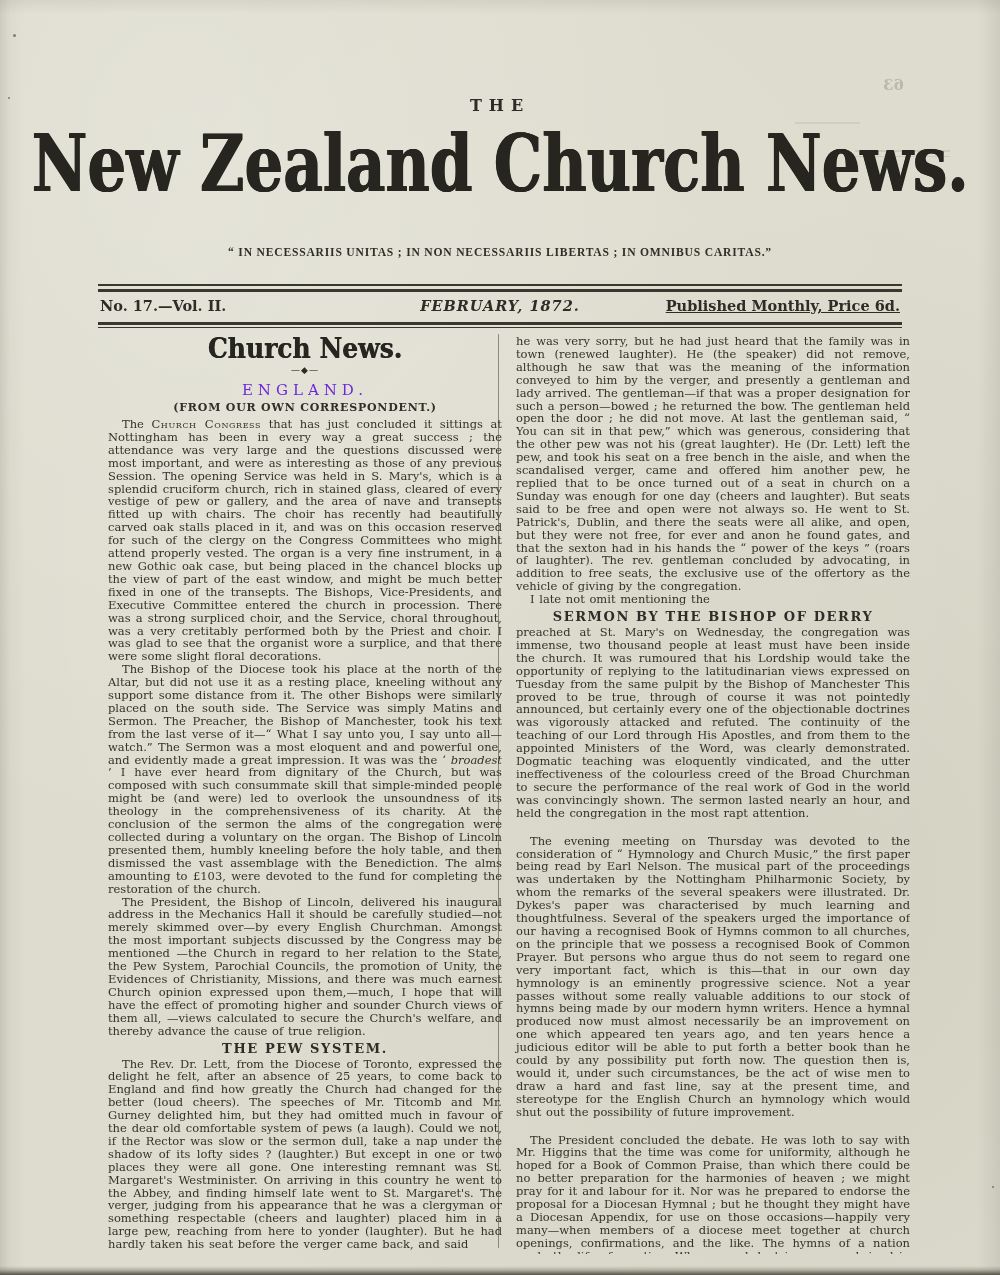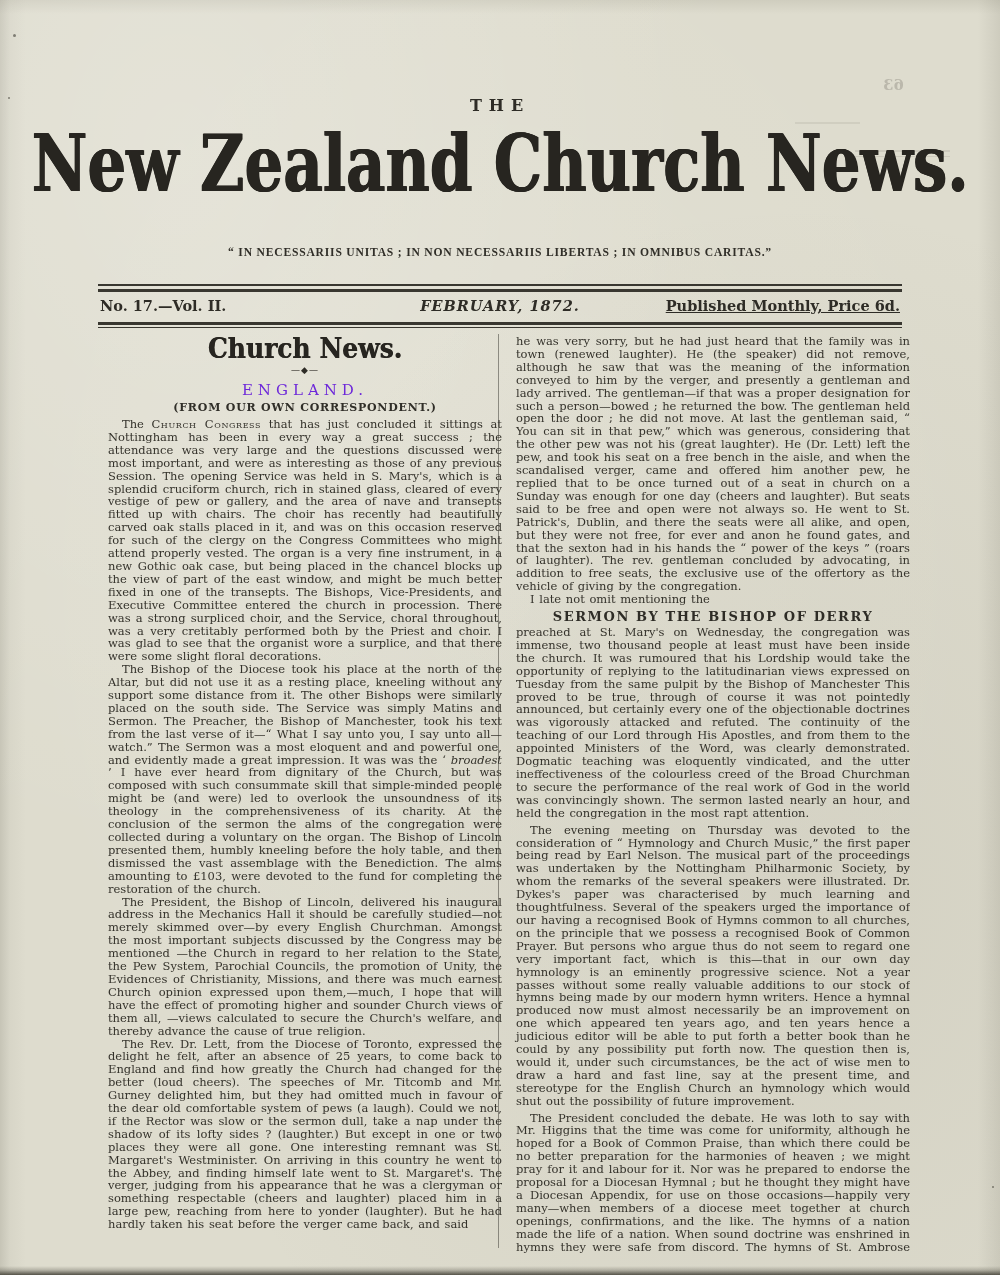--- a/index.html
+++ b/index.html
@@ -62,21 +62,21 @@
   .ornament{text-align:center;font-size:9px;color:#2e2c26;margin:2px 0 3px 0;letter-spacing:1px;}
   .england{text-align:center;font-weight:normal;font-size:15px;letter-spacing:5px;margin:6px 0 2px 0;color:#6d28d9;}
   .correspondent{text-align:center;font-weight:bold;font-size:11px;letter-spacing:0.8px;margin:0 0 4px 0;color:#302e28;}
 
   p{margin:0;text-indent:14px;text-align:justify;
     font-size:11.5px;line-height:12.9px;word-spacing:1px;color:#34322b;}
   p.noindent{text-indent:0;}
   .sc{font-variant:small-caps;letter-spacing:0.6px;}
   .subhead{text-align:center;font-weight:bold;font-size:13px;letter-spacing:1.6px;
     margin:3px 0 2px 0;color:#2e2c26;}
-  .gap-top{margin-top:4px;}
+  .gap-top{margin-top:15px;}
 </style>
 </head>
 <body>
 
 <div class="texture"></div>
 <div class="ghost ghost-63">63</div>
 <div class="ghost-line" style="top:150px;right:50px;width:95px;height:2px;"></div>
 <div class="ghost-line" style="top:156px;right:50px;width:95px;height:1px;"></div>
 <div class="ghost-line" style="top:122px;right:140px;width:65px;height:2px;opacity:.8;"></div>
 <div class="speck" style="top:34px;left:13px;width:3px;height:3px;"></div>
@@ -108,20 +108,21 @@
     <div class="ornament">—◆—</div>
     <div class="england">ENGLAND.</div>
     <div class="correspondent">(FROM OUR OWN CORRESPONDENT.)</div>
 
     <p><span>The </span><span class="sc">Church Congress</span><span> that has just concluded it sittings at Nottingham has been in every way a great success ; the attendance was very large and the questions discussed were most important, and were as interesting as those of any previous Session.  The opening Service was held in S. Mary's, which is a splendid cruciform church, rich in stained glass, cleared of every vestige of pew or gallery, and the area of nave and transepts fitted up with chairs.  The choir has recently had beautifully carved oak stalls placed in it, and was on this occasion reserved for such of the clergy on the Congress Committees who might attend properly vested.  The organ is a very fine instrument, in a new Gothic oak case, but being placed in the chancel blocks up the view of part of the east window, and might be much better fixed in one of the transepts.  The Bishops, Vice-Presidents, and Executive Committee entered the church in procession. There was a strong surpliced choir, and the Service, choral throughout, was a very cretitably performed both by the Priest and choir.  I was glad to see that the organist wore a surplice, and that there were some slight floral decorations.</span></p>
 
     <p><span>The Bishop of the Diocese took his place at the north of the Altar, but did not use it as a resting place, kneeling without any support some distance from it.  The other Bishops were similarly placed on the south side.  The Service was simply Matins and Sermon.  The Preacher, the Bishop of Manchester, took his text from the last verse of it—“ What I say unto you, I say unto all—watch.”  The Sermon was a most eloquent and and powerful one, and evidently made a great impression.  It was was the ‘ </span><i>broadest</i><span> ’ I have ever heard from dignitary of the Church, but was composed with such consummate skill that simple-minded people might be (and were) led to overlook the unsoundness of its theology in the comprehensiveness of its charity. At the conclusion of the sermon the alms of the congregation were collected during a voluntary on the organ.  The Bishop of Lincoln presented them, humbly kneeling before the holy table, and then dismissed the vast assemblage with the Benediction.  The alms amounting to £103, were devoted to the fund for completing the restoration of the church.</span></p>
 
     <p>The President, the Bishop of Lincoln, delivered his inaugural address in the Mechanics Hall it should be carefully studied—not merely skimmed over—by every English Churchman.  Amongst the most important subjects discussed by the Congress may be mentioned —the Church in regard to her relation to the State, the Pew System, Parochial Councils, the promotion of Unity, the Evidences of Christianity, Missions, and there was much earnest Church opinion expressed upon them,—much, I hope that will have the effect of promoting higher and sounder Church views of them all, —views calculated to secure the Church's welfare, and thereby advance the cause of true religion.</p>
 
+    <div class="subhead">THE PEW SYSTEM.</div>
 
     <p>The Rev. Dr. Lett, from the Diocese of Toronto, expressed the delight he felt, after an absence of 25 years, to come back to England and find how greatly the Church had changed for the better (loud cheers). The speeches of Mr. Titcomb and Mr. Gurney delighted him, but they had omitted much in favour of the dear old comfortable system of pews (a laugh).  Could we not, if the Rector was slow or the sermon dull, take a nap under the shadow of its lofty sides ? (laughter.)  But except in one or two places they were all gone.  One interesting remnant was St. Margaret's Westminister.  On arriving in this country he went to the Abbey, and finding himself late went to St. Margaret's.  The verger, judging from his appearance that he was a clergyman or something respectable (cheers and laughter) placed him in a large pew, reaching from here to yonder (laughter).  But he had hardly taken his seat before the verger came back, and said</p>
   </div>
 
   <div class="col col-right">
     <p class="noindent">he was very sorry, but he had just heard that the family was in town (renewed laughter).  He (the speaker) did not remove, although he saw that was the meaning of the information conveyed to him by the verger, and presently a gentleman and lady arrived.  The gentleman—if that was a proper designation for such a person—bowed ; he returned the bow.  The gentleman held open the door ; he did not move.  At last the gentleman said, “ You can sit in that pew,” which was generous, considering that the other pew was not his (great laughter).  He (Dr. Lett) left the pew, and took his seat on a free bench in the aisle, and when the scandalised verger, came and offered him another pew, he replied that to be once turned out of a seat in church on a Sunday was enough for one day (cheers and laughter). But seats said to be free and open were not always so.  He went to St. Patrick's, Dublin, and there the seats were all alike, and open, but they were not free, for ever and anon he found gates, and that the sexton had in his hands the “ power of the keys ” (roars of laughter).  The rev. gentleman concluded by advocating, in addition to free seats, the exclusive use of the offertory as the vehicle of giving by the congregation.</p>
     <p>I late not omit mentioning the</p>
 
     <div class="subhead">SERMON BY THE BISHOP OF DERRY</div>
 

